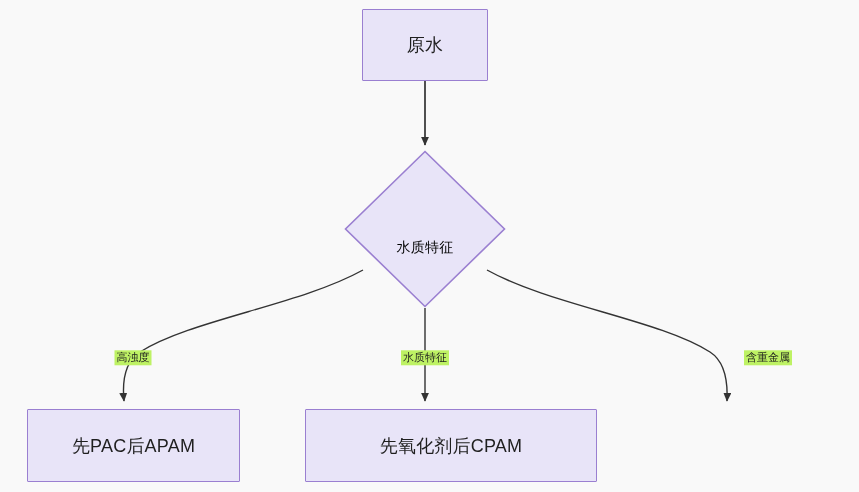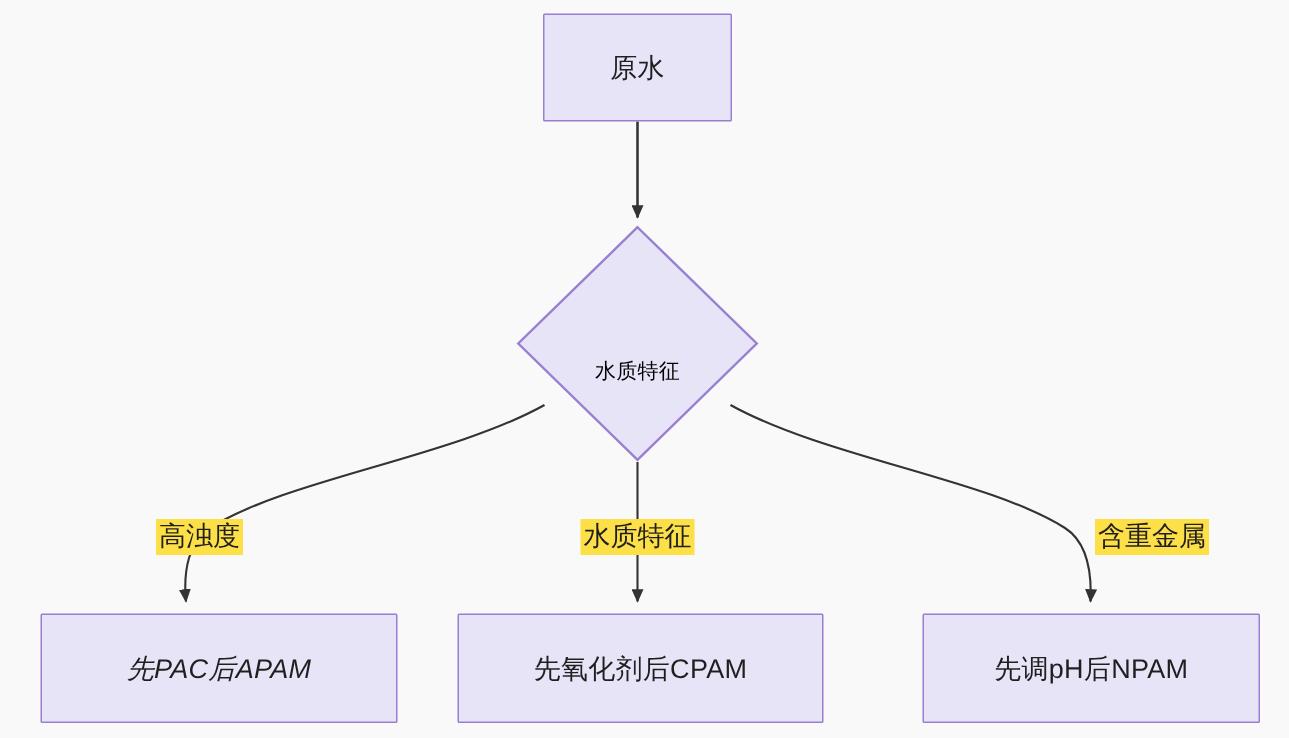--- a/index.html
+++ b/index.html
@@ -63,23 +63,23 @@
     position: relative;
     font-size: 14px;
     color: #000000;
     white-space: nowrap;
     line-height: 1;
     letter-spacing: 0.2px;
     margin-top: 36px;
   }
   .edge-label {
     position: absolute;
-    background: #fde047;
+    background: #bef264;
     color: #1f1f1f;
-    font-size: 18px;
+    font-size: 11px;
     line-height: 1.22;
     padding: 1px 2px;
     white-space: nowrap;
     transform: translate(-50%, -50%);
   }
 </style>
 </head>
 <body>
 
 <div id="flow-root">
@@ -104,31 +104,28 @@
     <span class="node-label">原水</span>
   </div>
 
   <div class="diamond-wrap" style="left:344px; top:150px; width:162px; height:158px;">
     <svg class="diamond-shape" viewBox="0 0 162 158" preserveAspectRatio="none">
       <polygon points="81,1.5 160.5,79 81,156.5 1.5,79" fill="#e8e4f8" stroke="#9a7fd1" stroke-width="1.6"></polygon>
     </svg>
     <span class="diamond-label">水质特征</span>
   </div>
 
-  <div class="node-box" style="left:27px; top:409px; width:238px; height:73px;font-style:italic;">
+  <div class="node-box" style="left:27px; top:409px; width:213px; height:73px;">
     <span class="node-label">先PAC后APAM</span>
   </div>
 
-  <div class="node-box" style="left:305px; top:409px; width:244px; height:73px;">
+  <div class="node-box" style="left:305px; top:409px; width:292px; height:73px;">
     <span class="node-label">先氧化剂后CPAM</span>
   </div>
 
-  <div class="node-box" style="left:615px; top:409px; width:225px; height:73px;">
-    <span class="node-label">先调pH后NPAM</span>
-  </div>
 
   <span class="edge-label" style="left:133px; top:358px;">高浊度</span>
 
   <span class="edge-label" style="left:425px; top:358px;">水质特征</span>
 
   <span class="edge-label" style="left:724px; top:358px;margin-left:44px;">含重金属</span>
 
 </div>
 
 </body></html>

